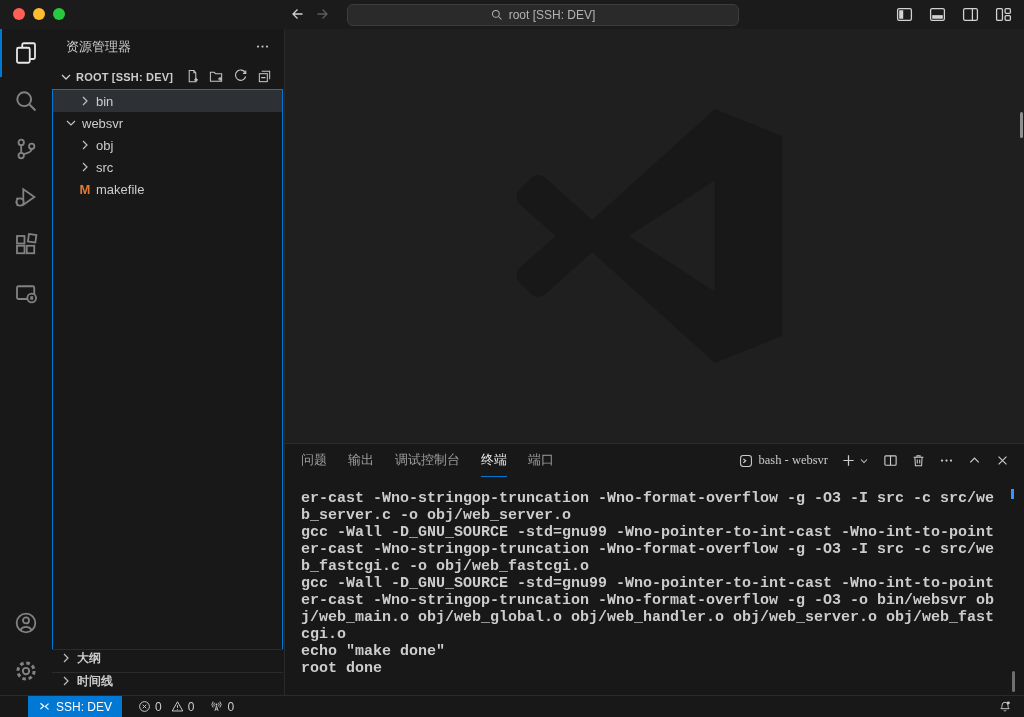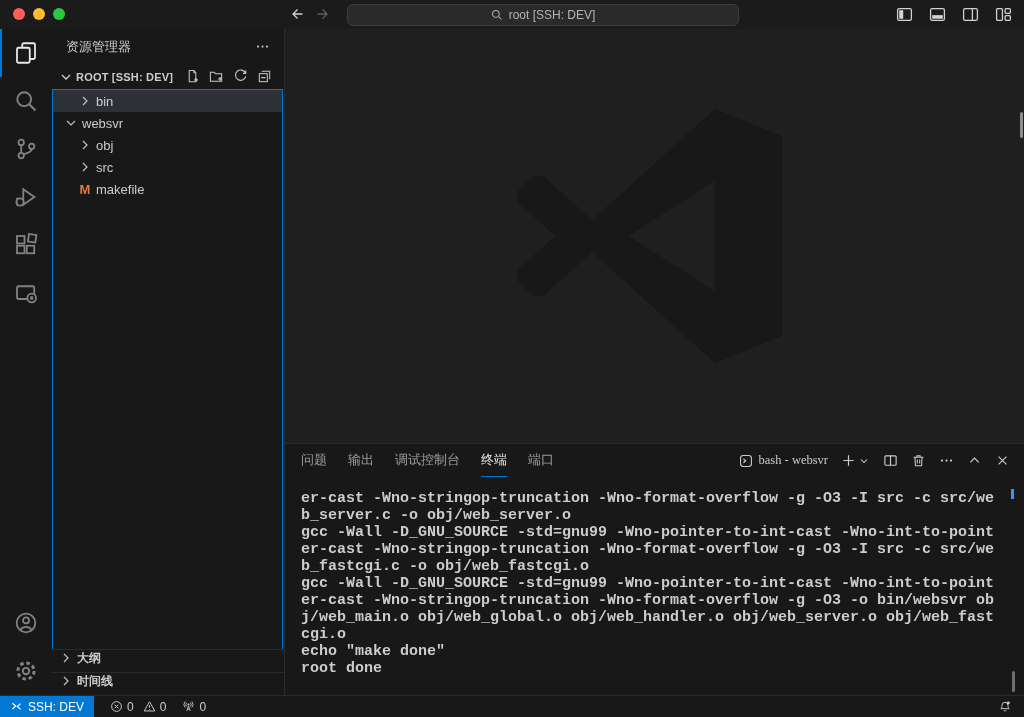--- a/index.html
+++ b/index.html
@@ -59,21 +59,21 @@
   .plus-group{display:flex;align-items:center;gap:2px;}
   .term-body{position:absolute;left:16px;top:46px;right:14px;bottom:1px;overflow:hidden;
              font-family:"DejaVu Sans Mono",monospace;font-size:15px;font-weight:bold;line-height:17px;color:#cccccc;}
   .tline{white-space:pre;height:17px;font-family:Liberation Mono, monospace;}
   .prompt-line{position:relative;}
   .term-mark-blue{position:absolute;right:10px;top:45px;width:3px;height:10px;background:#3794ff;}
   .term-scroll{position:absolute;right:9px;bottom:3px;width:3px;height:21px;background:#6f6f6f;border-radius:2px;}
   
   .statusbar{position:absolute;left:0;right:0;bottom:0;height:22px;background:#181818;border-top:1px solid #2b2b2b;
              box-sizing:border-box;display:flex;align-items:center;font-size:12px;color:#cccccc;}
-  .sb-remote{height:100%;display:flex;align-items:center;gap:5px;padding:0 10px;background:#0078d4;color:#ffffff;}
+  .sb-remote{height:100%;display:flex;align-items:center;gap:5px;padding:0 10px;background:#0078d4;color:#ffffff;margin-left:28px;}
   .sb-group{display:flex;align-items:center;gap:4px;margin-left:16px;}
   .sb-bell{margin-left:auto;margin-right:12px;color:#cccccc;}
 </style>
 </head>
 <body>
 
 <div class="window">
 
   <div class="titlebar">
     <div class="traffic">

